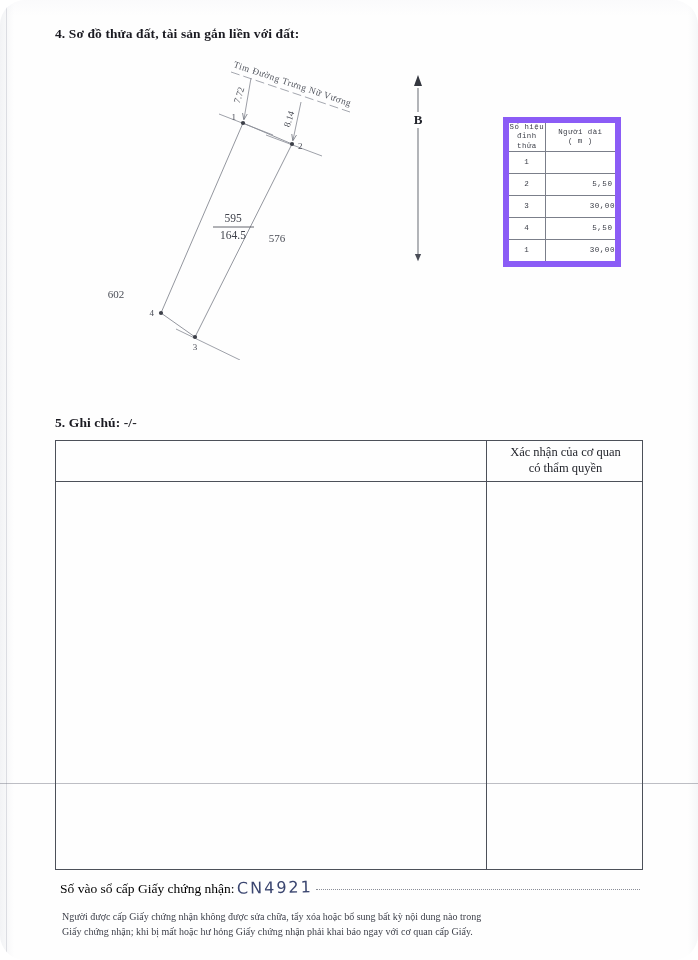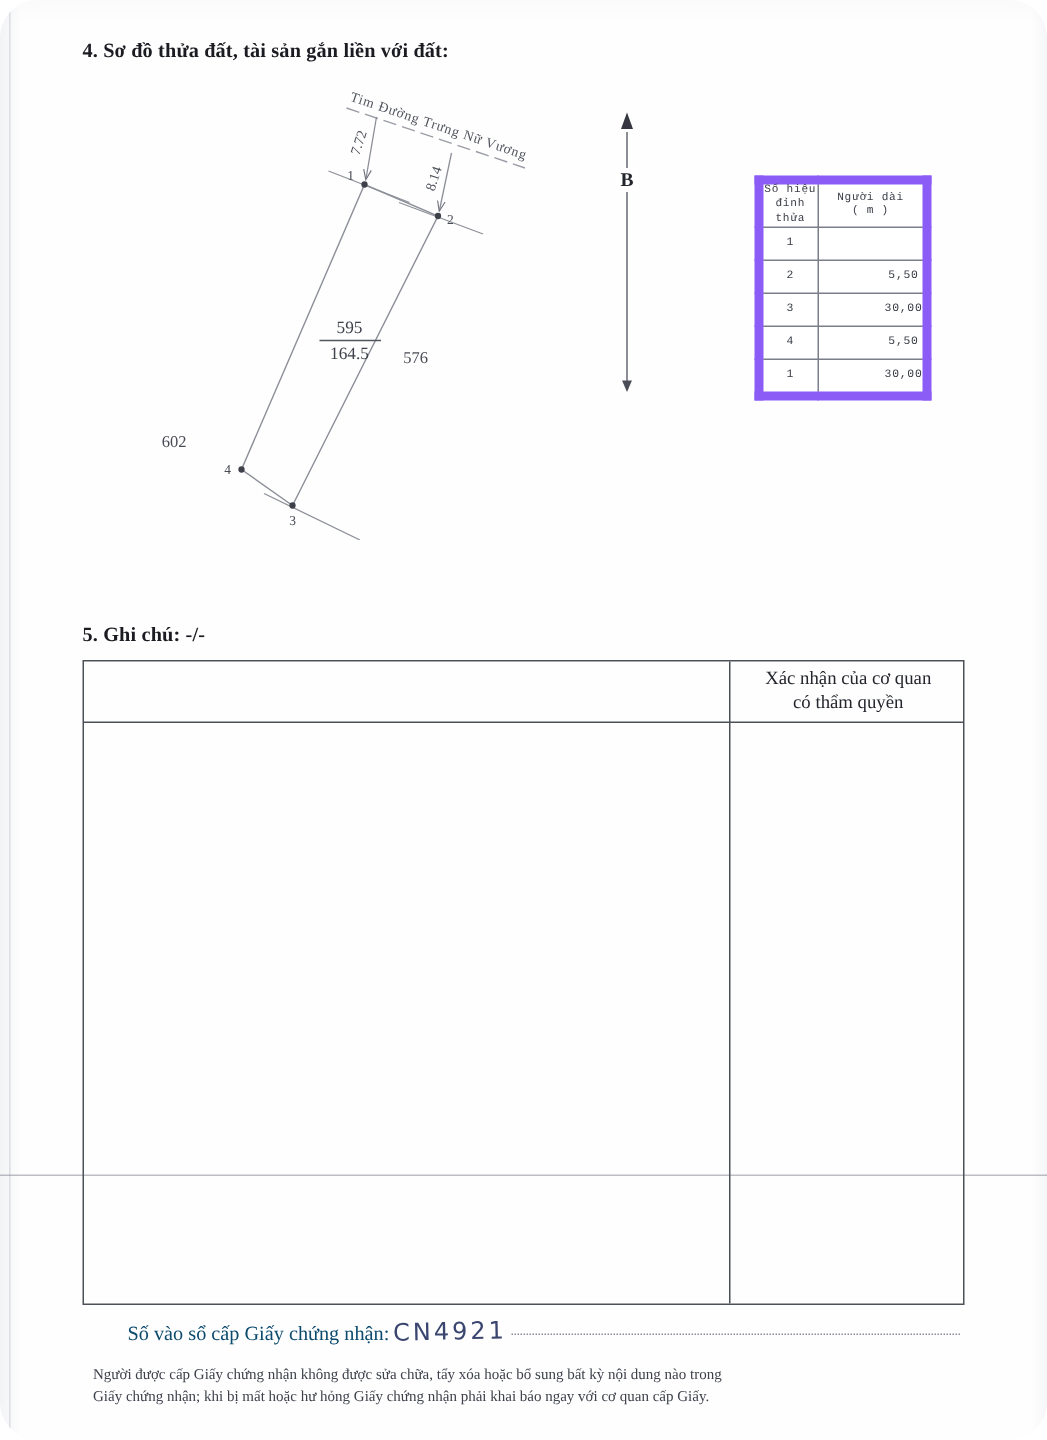--- a/index.html
+++ b/index.html
@@ -149,21 +149,21 @@
   #cert-number-line {
     position: absolute;
     left: 60px;
     top: 878px;
     width: 580px;
     display: flex;
     align-items: baseline;
     font-size: 13.5px;
     white-space: nowrap;
   }
-  #cert-number-line .label { color: #0c4a6e; margin-left: 25px; }
+  #cert-number-line .label { color: #000000; }
   #cert-number-line .handwriting {
     font-family: "DejaVu Sans", sans-serif;
     font-size: 16px;
     color: #3b4670;
     letter-spacing: 2px;
     margin-left: 2px;
     transform: rotate(-1.2deg);
     display: inline-block;
   }
   #cert-number-line .dots {

